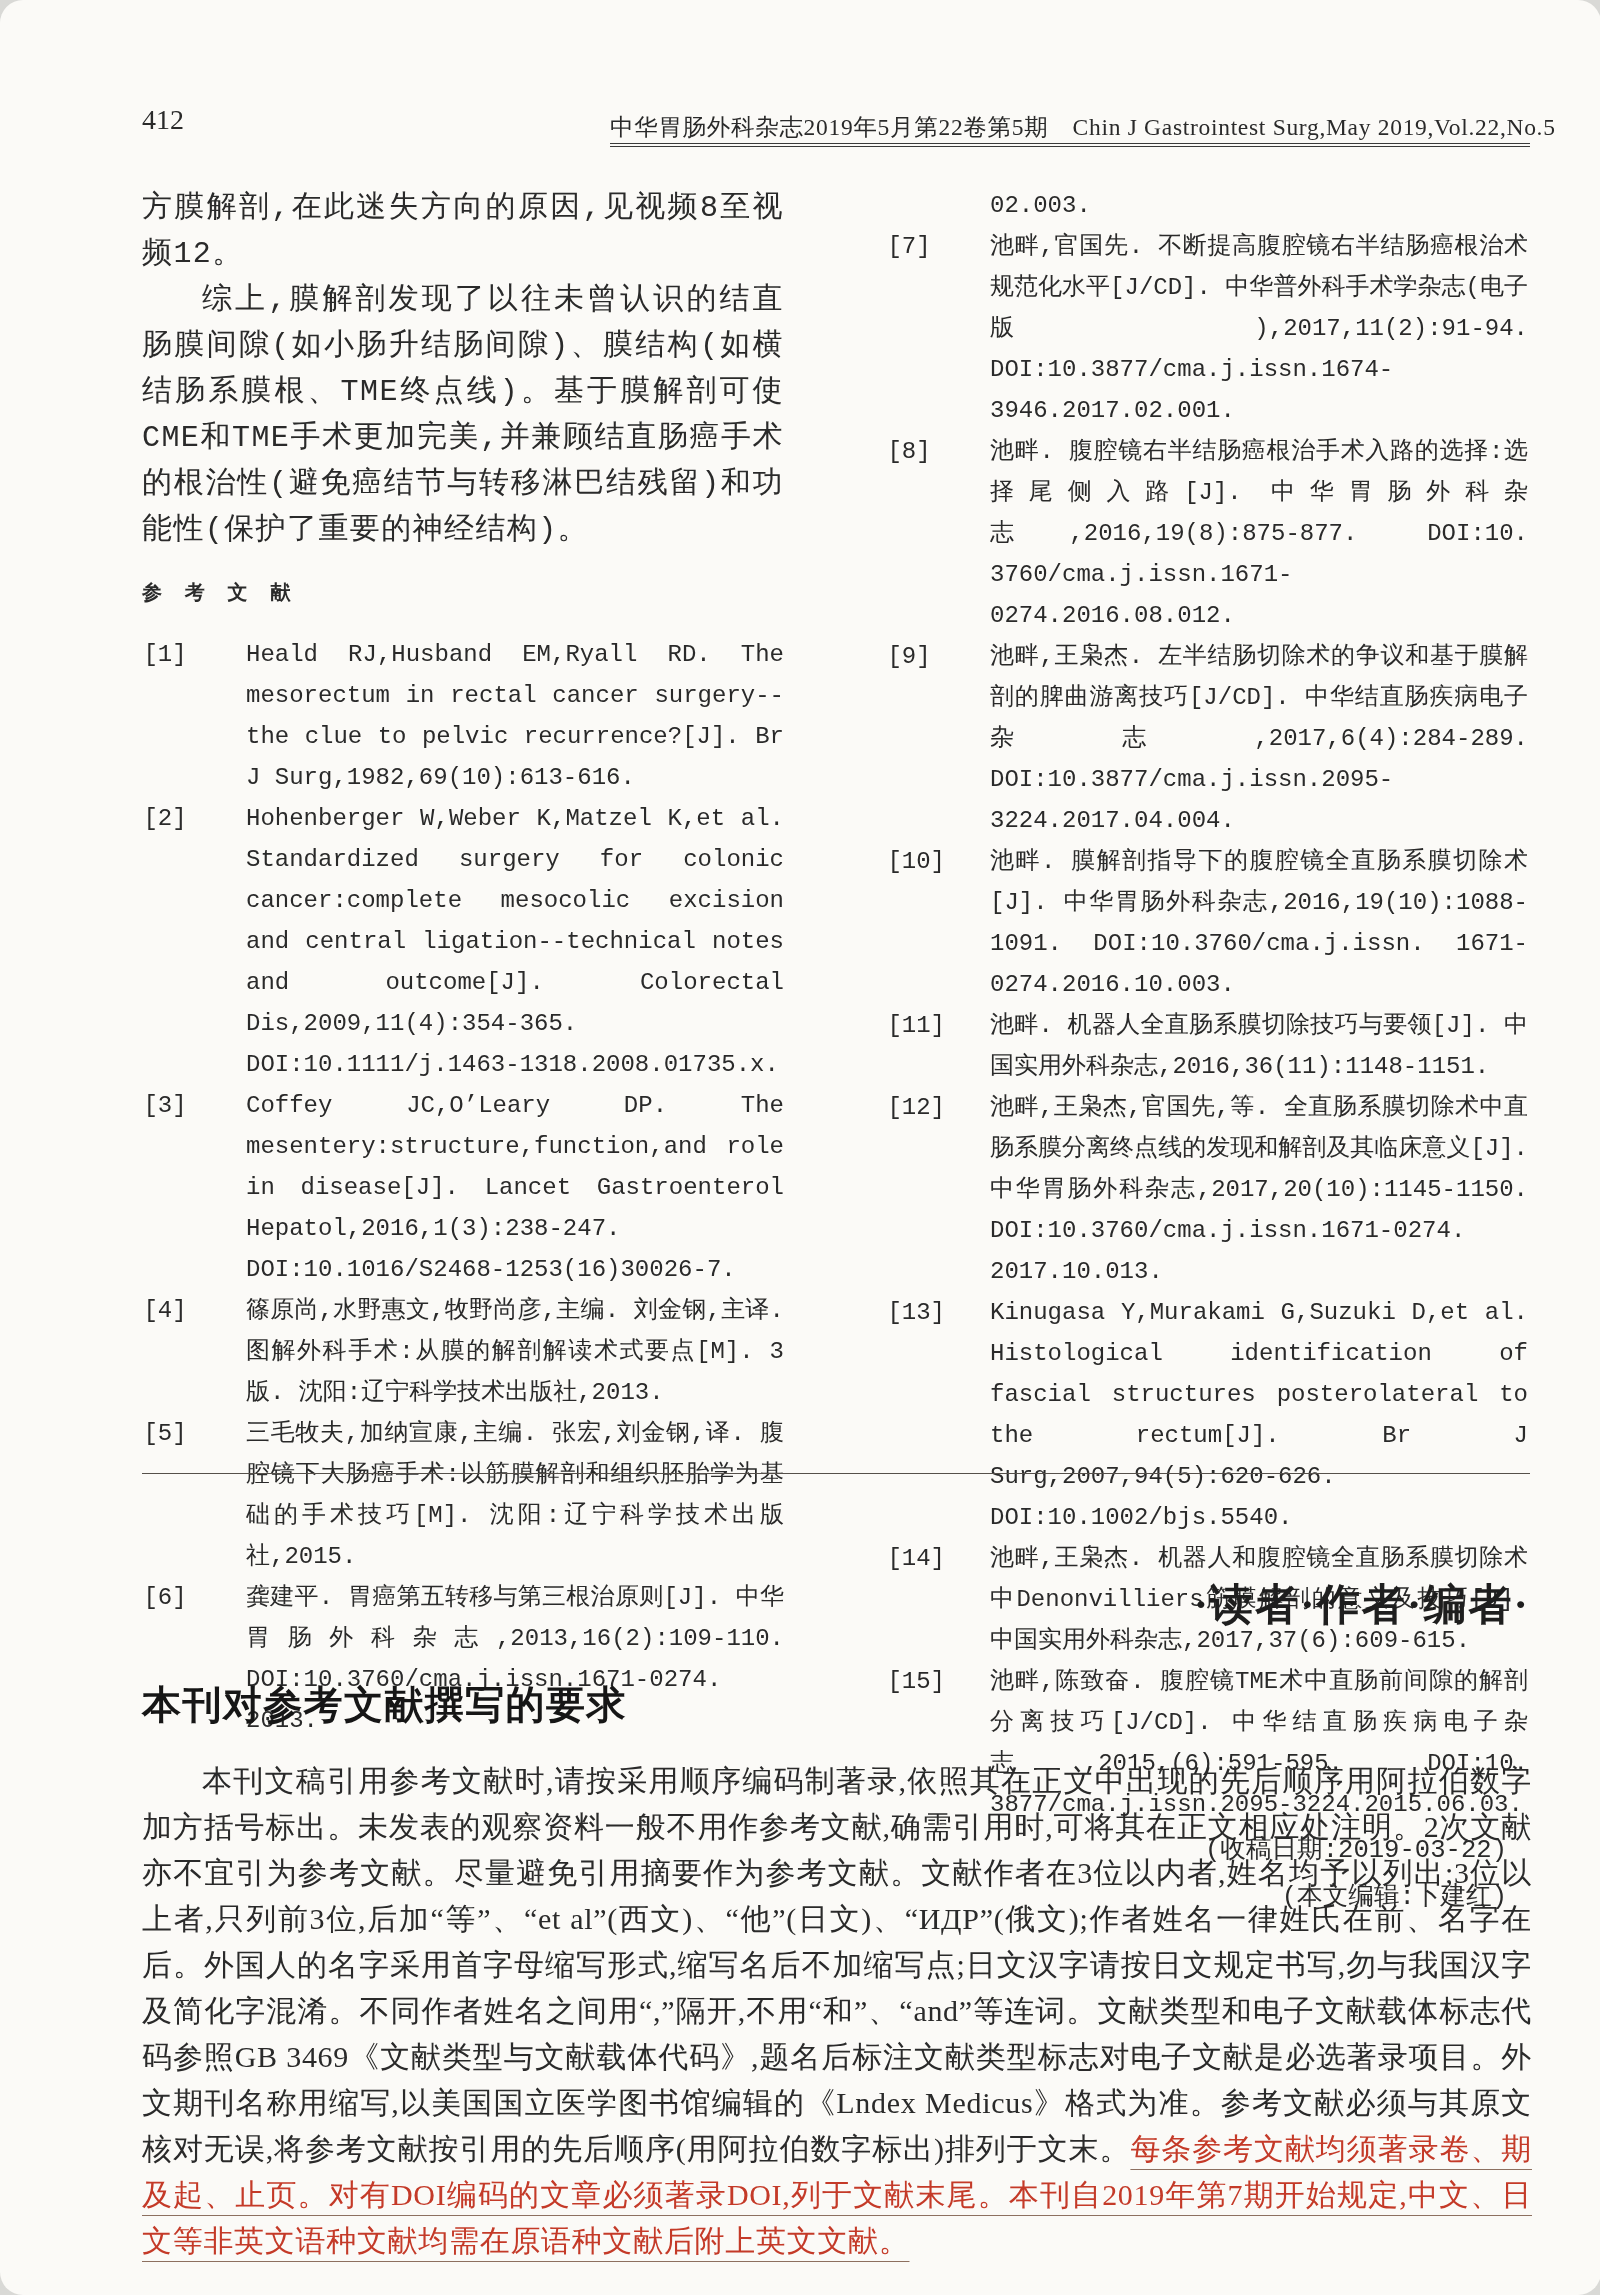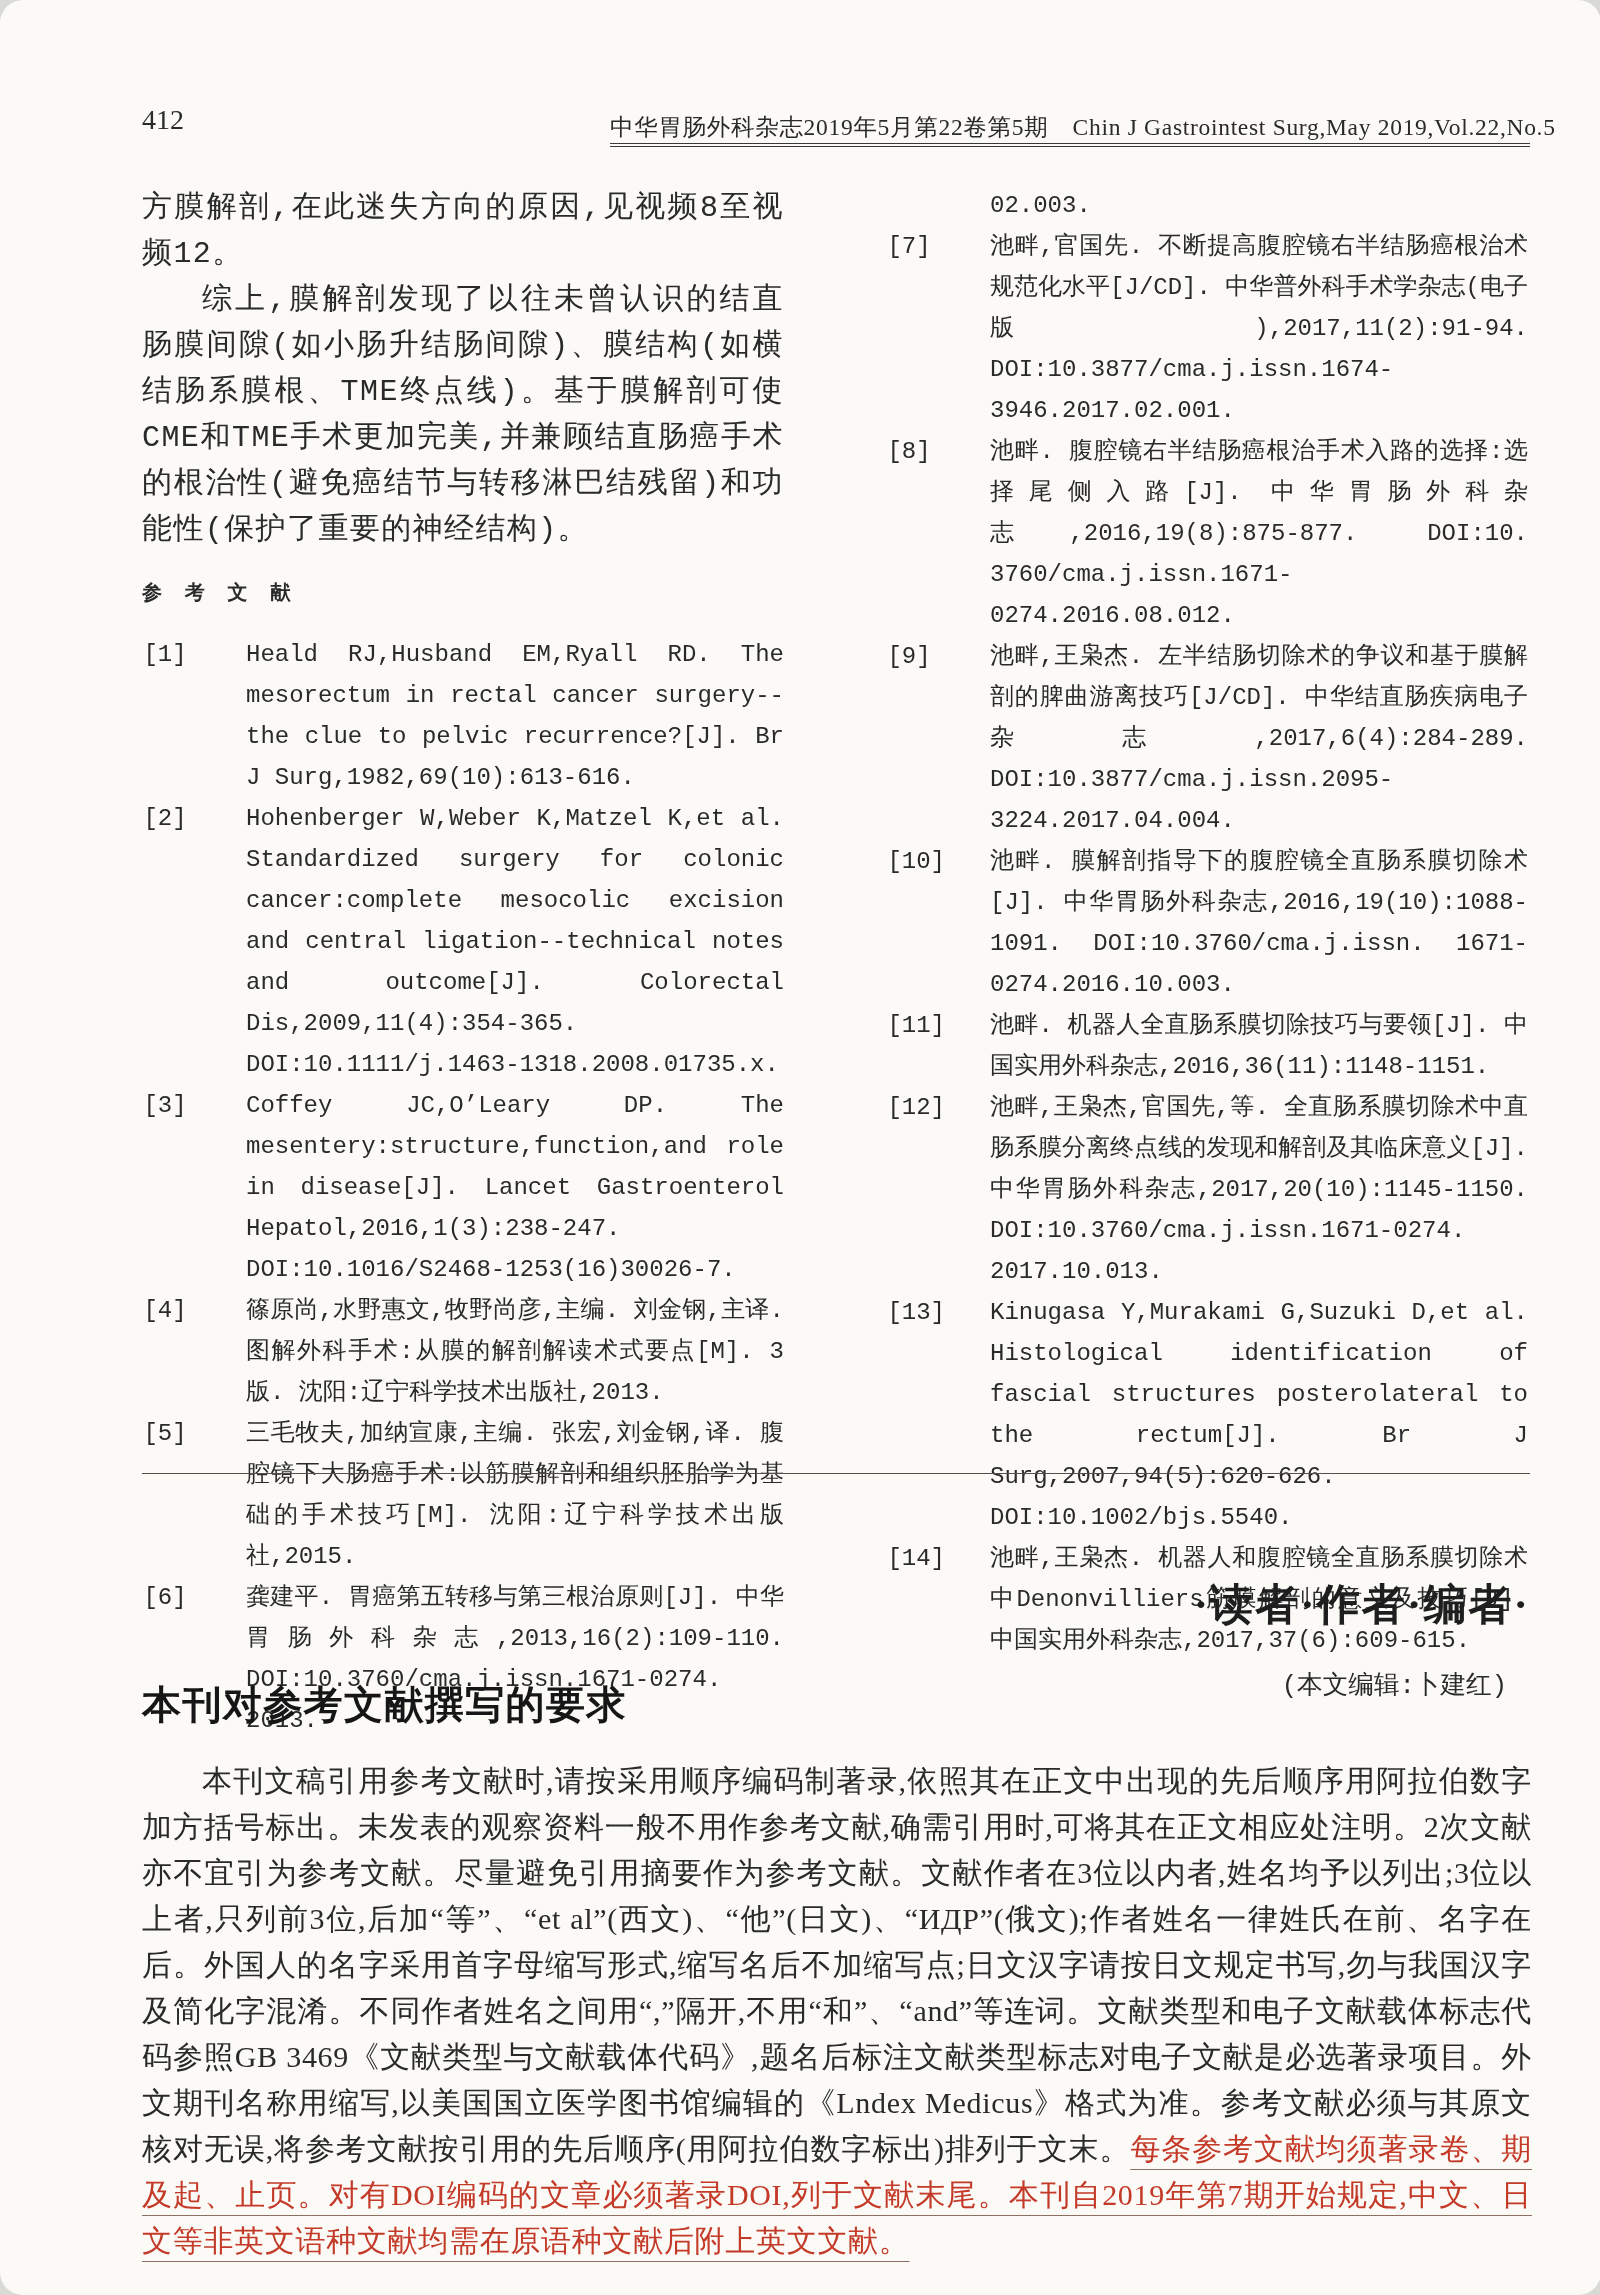--- a/index.html
+++ b/index.html
@@ -156,21 +156,26 @@
   <div class="ref">
     <span class="ref-num">[13]</span>
     <span class="ref-text">Kinugasa Y,Murakami G,Suzuki D,et al. Histological identification of fascial structures posterolateral to the rectum[J]. Br J Surg,2007,94(5):620-626. DOI:10.1002/bjs.5540.</span>
   </div>
 
   <div class="ref">
     <span class="ref-num">[14]</span>
     <span class="ref-text">池畔,王枭杰. 机器人和腹腔镜全直肠系膜切除术中Denonvilliers筋膜解剖的意义及技巧[J]. 中国实用外科杂志,2017,37(6):609-615.</span>
   </div>
 
+  <div class="ref">
+    <span class="ref-num">[15]</span>
+    <span class="ref-text">池畔,陈致奋. 腹腔镜TME术中直肠前间隙的解剖分离技巧[J/CD]. 中华结直肠疾病电子杂志,2015,(6):591-595. DOI:10. 3877/cma.j.issn.2095-3224.2015.06.03.</span>
+  </div>
 </div>
+    <p class="meta-line">(收稿日期:2019-03-22)</p>
     <p class="meta-line">(本文编辑:卜建红)</p>
   </div>
 
   <hr class="divider">
 
   <div class="kicker">·读者·作者·编者·</div>
 
   <h2 class="sec-title">本刊对参考文献撰写的要求</h2>
 
   <p class="sec-body"><span>本刊文稿引用参考文献时,请按采用顺序编码制著录,依照其在正文中出现的先后顺序用阿拉伯数字加方括号标出。未发表的观察资料一般不用作参考文献,确需引用时,可将其在正文相应处注明。2次文献亦不宜引为参考文献。尽量避免引用摘要作为参考文献。文献作者在3位以内者,姓名均予以列出;3位以上者,只列前3位,后加“等”、“et al”(西文)、“他”(日文)、“ИДР”(俄文);作者姓名一律姓氏在前、名字在后。外国人的名字采用首字母缩写形式,缩写名后不加缩写点;日文汉字请按日文规定书写,勿与我国汉字及简化字混淆。不同作者姓名之间用“,”隔开,不用“和”、“and”等连词。文献类型和电子文献载体标志代码参照GB 3469《文献类型与文献载体代码》,题名后标注文献类型标志对电子文献是必选著录项目。外文期刊名称用缩写,以美国国立医学图书馆编辑的《Lndex Medicus》格式为准。参考文献必须与其原文核对无误,将参考文献按引用的先后顺序(用阿拉伯数字标出)排列于文末。</span><span class="highlight" style="color: rgb(196, 58, 40);">每条参考文献均须著录卷、期及起、止页。对有DOI编码的文章必须著录DOI,列于文献末尾。本刊自2019年第7期开始规定,中文、日文等非英文语种文献均需在原语种文献后附上英文文献。</span></p>

